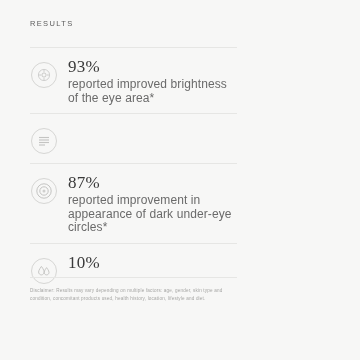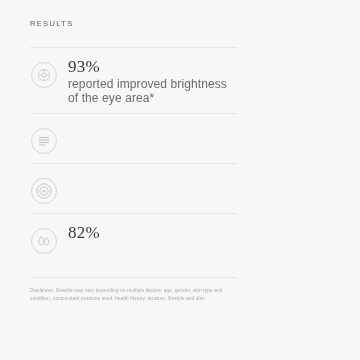--- a/index.html
+++ b/index.html
@@ -142,32 +142,36 @@
 
     <div class="result-row">
       <span class="icon-wrap">
         <svg width="28" height="28" viewBox="0 0 28 28" fill="none">
           <circle cx="14" cy="14" r="12.5" stroke="#d6d6d4" stroke-width="1"></circle>
           <circle cx="14" cy="14" r="7.2" stroke="#c4c4c2" stroke-width="1"></circle>
           <circle cx="14" cy="14" r="4.2" stroke="#c4c4c2" stroke-width="1"></circle>
           <circle cx="14" cy="14" r="1.5" fill="#cfcfcd"></circle>
         </svg>
       </span>
+      <div class="row-text">
+        <div class="pct">87%</div>
+        <div class="desc">reported improvement in appearance of dark under-eye circles*</div>
+      </div>
     </div>
 
     <div class="result-row">
       <span class="icon-wrap">
         <svg width="28" height="28" viewBox="0 0 28 28" fill="none">
           <circle cx="14" cy="14" r="12.5" stroke="#d6d6d4" stroke-width="1"></circle>
           <path d="M11.4 9.4 C11.4 9.4 8.6 13.0 8.6 15.0 C8.6 16.6 9.9 17.9 11.4 17.9 C12.9 17.9 14.2 16.6 14.2 15.0 C14.2 13.0 11.4 9.4 11.4 9.4 Z" stroke="#c4c4c2" stroke-width="0.95" fill="none"></path>
           <path d="M16.6 10.6 C16.6 10.6 14.2 13.7 14.2 15.4 C14.2 16.8 15.3 17.9 16.6 17.9 C17.9 17.9 19.0 16.8 19.0 15.4 C19.0 13.7 16.6 10.6 16.6 10.6 Z" stroke="#c4c4c2" stroke-width="0.95" fill="none"></path>
         </svg>
       </span>
       <div class="row-text">
-        <div class="pct">82%</div>
+        <div class="pct">10%</div>
       </div>
     </div>
 
   </div>
 
   <div class="bottom-rule"></div>
 
   <div class="disclaimer">Disclaimer: Results may vary depending on multiple factors: age, gender, skin type and condition, concomitant products used, health history, location, lifestyle and diet.</div>
 
 </div>

